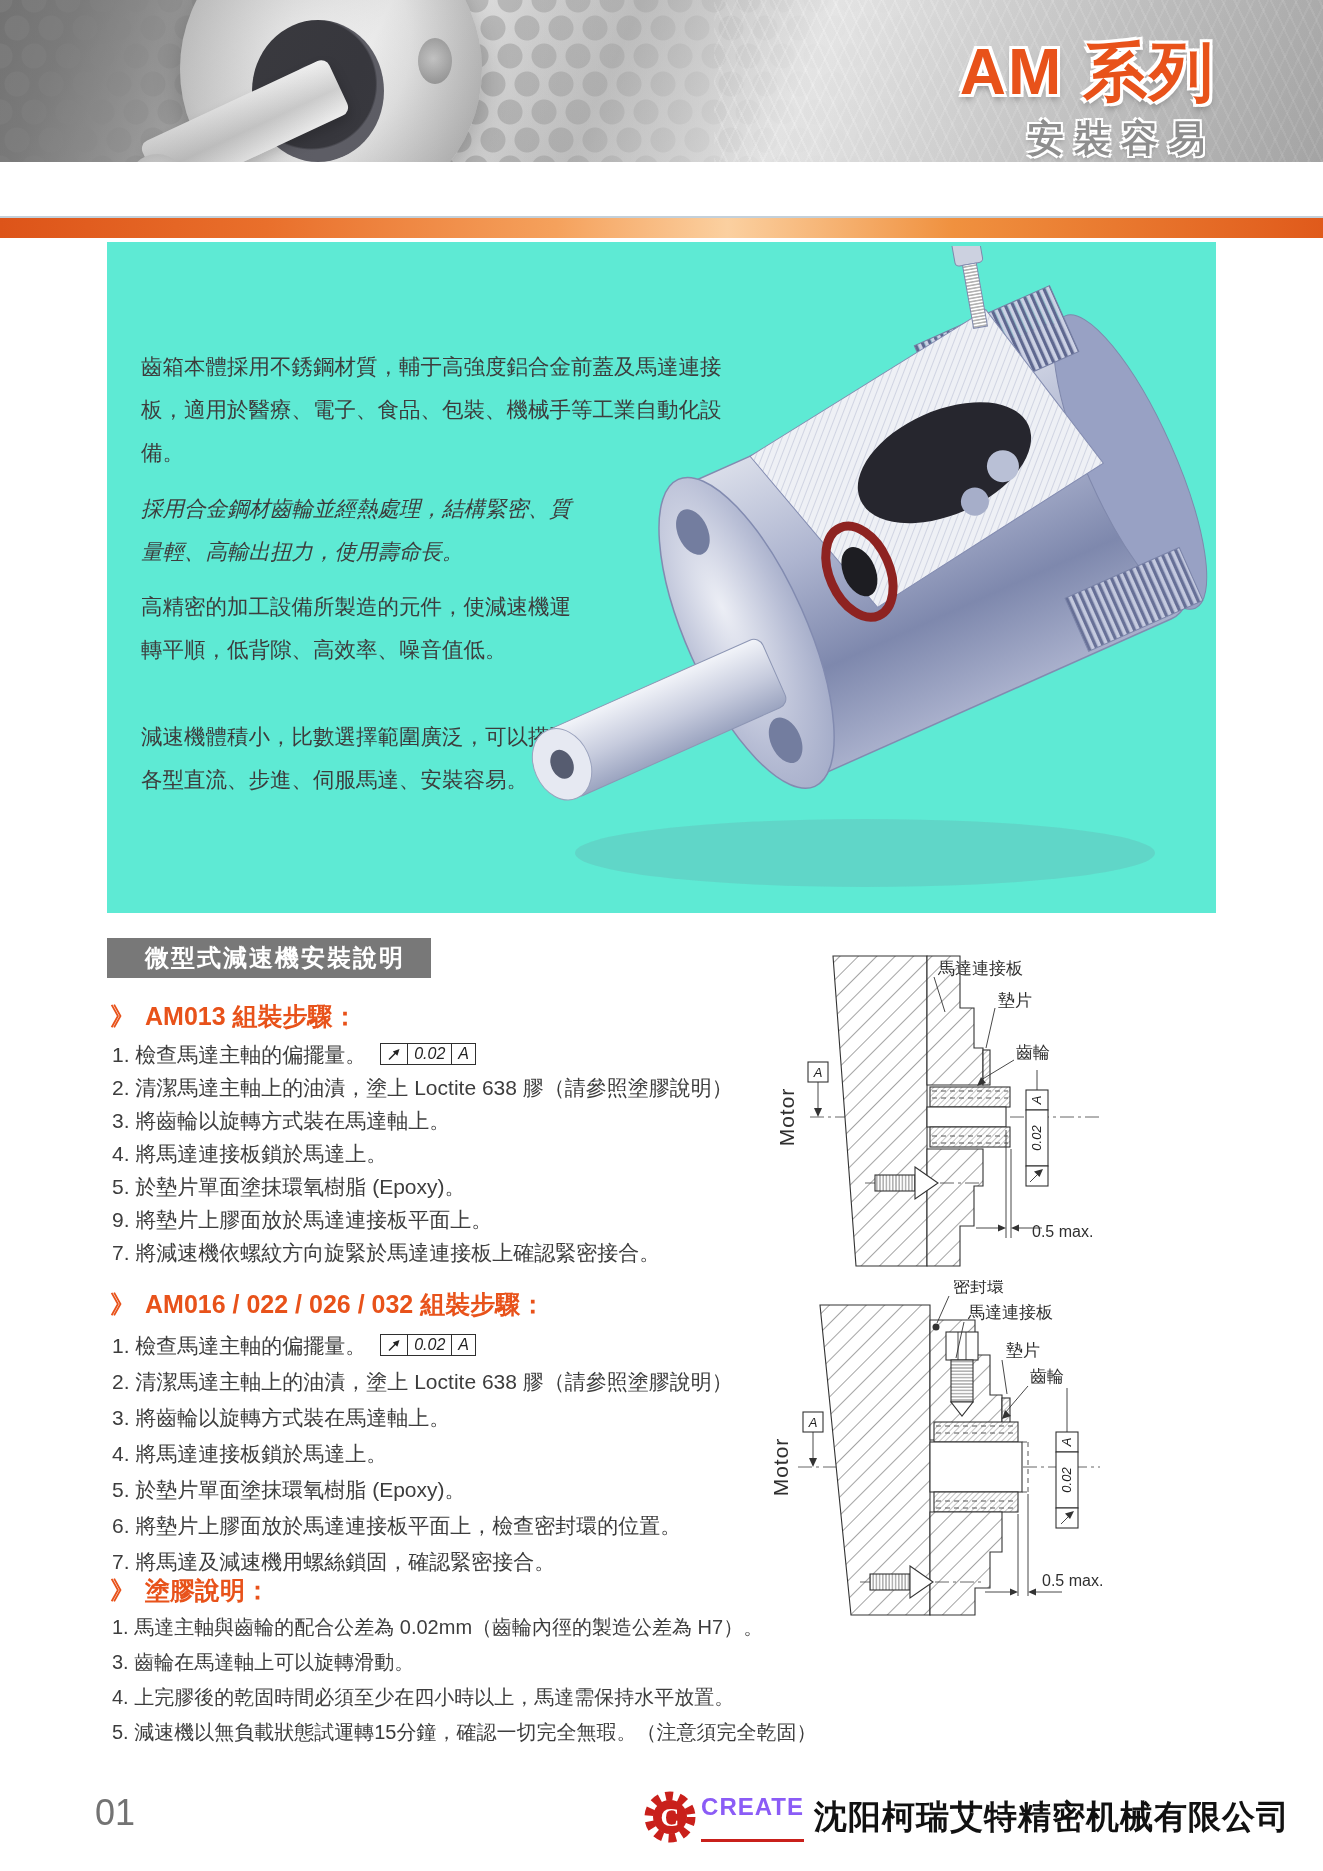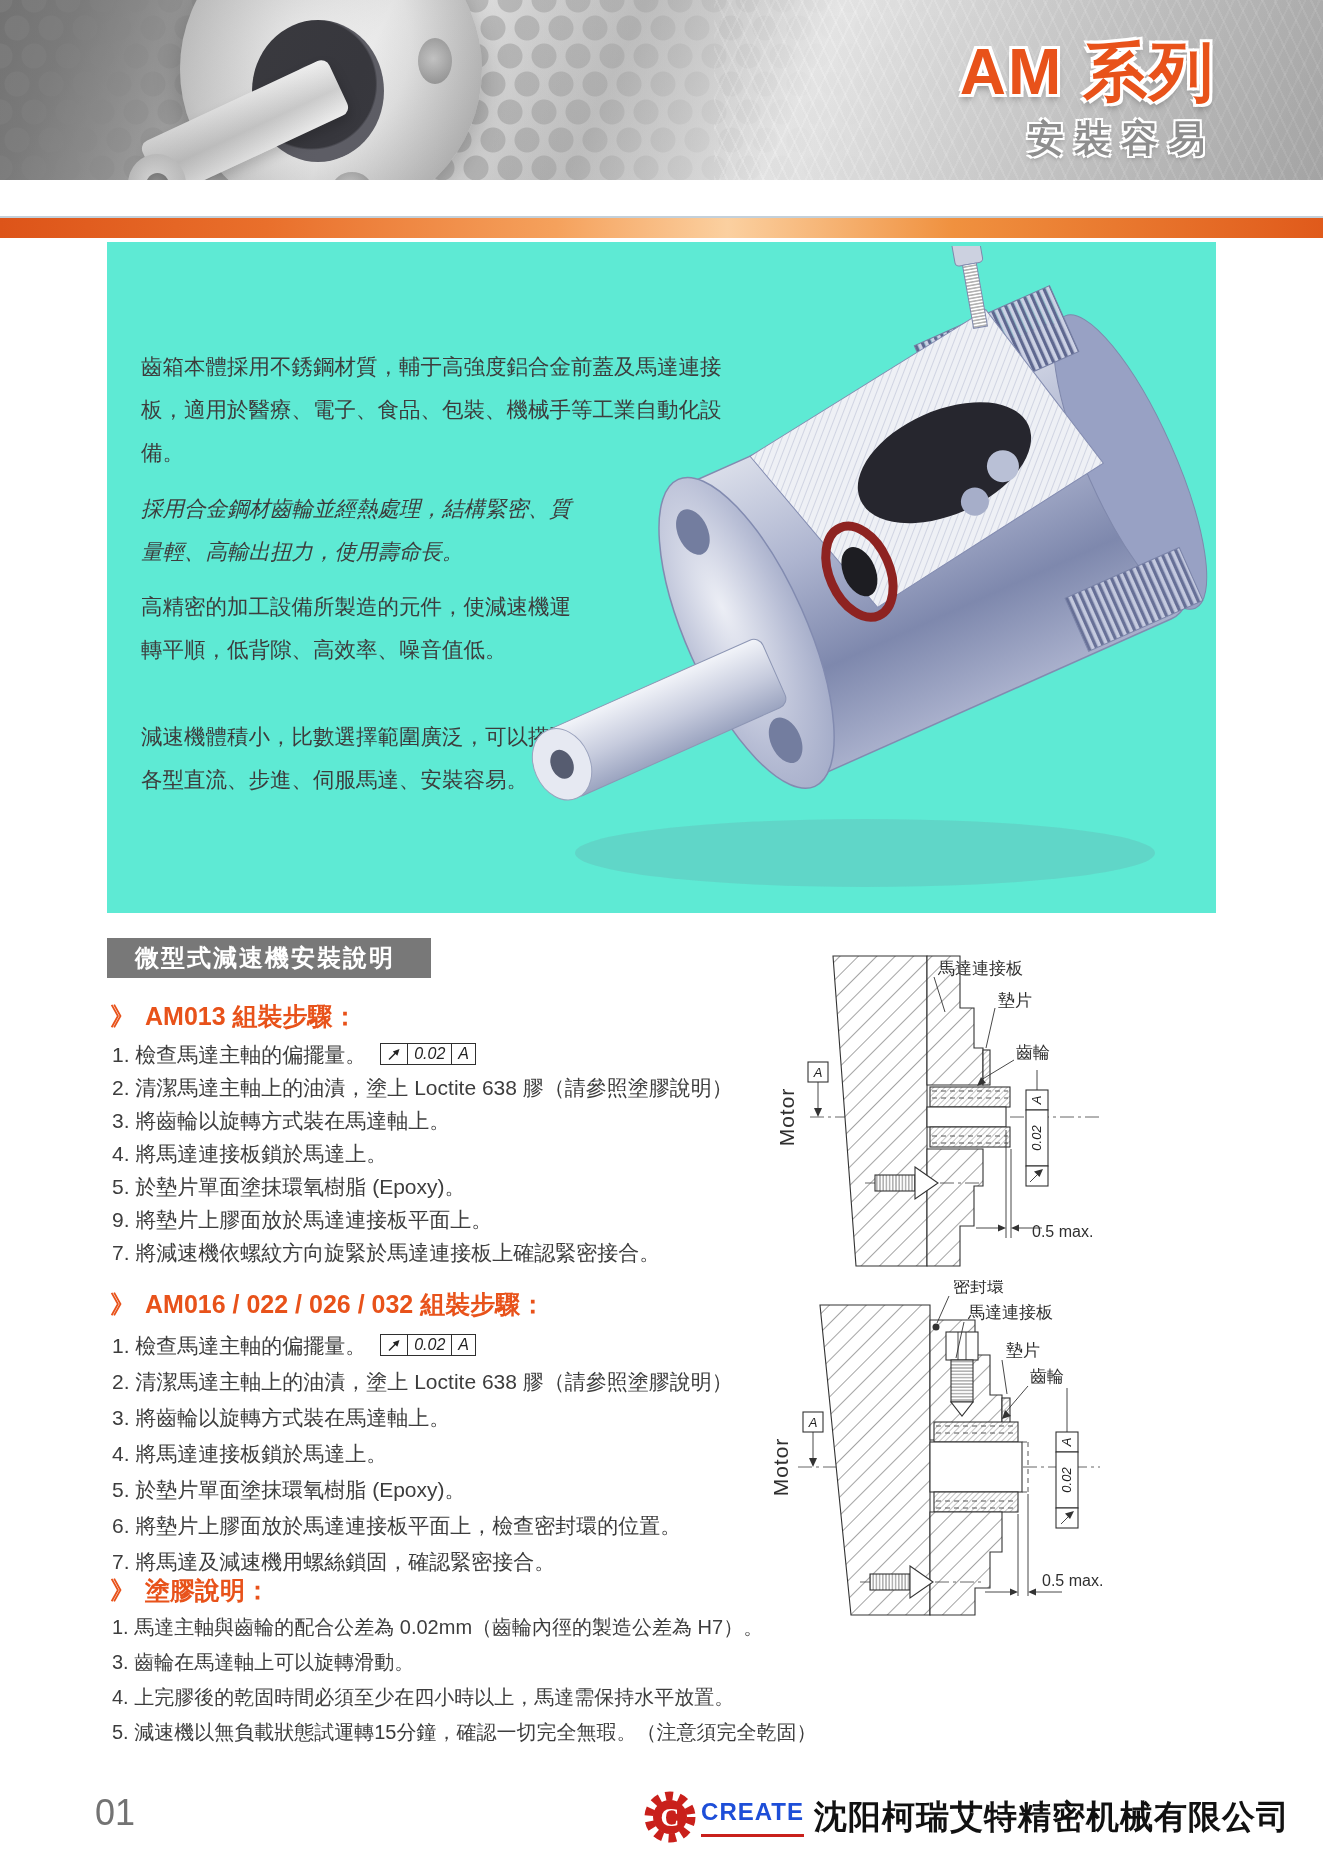--- a/index.html
+++ b/index.html
@@ -1,20 +1,20 @@
 <!DOCTYPE html>
 <html><head>
 <meta charset="utf-8">
 <style>
   html,body{margin:0;padding:0;background:#ffffff;}
   body{font-family:"Liberation Sans","DejaVu Sans",sans-serif;color:#3d3d3d;}
   #page{position:relative;width:1323px;height:1871px;background:#fff;overflow:hidden;}
 
   
-  .header{position:absolute;left:0;top:0;width:1323px;height:180px;overflow:hidden;
+  .header{position:absolute;left:0;top:0;width:1323px;height:162px;overflow:hidden;
     background:linear-gradient(110deg,#8f8f8f,#e6e6e6 35%,#c2c2c2 60%,#9b9b9b 85%,#b5b5b5);}
   .hdr-hex{position:absolute;inset:0;
     background-image:radial-gradient(circle,#a6a6a6 0 12px,transparent 13px),
                      radial-gradient(circle,#a6a6a6 0 12px,transparent 13px);
     background-size:34px 56px;background-position:0 0,17px 28px;opacity:.55;}
   .hdr-hexfade{position:absolute;inset:0;
     background:linear-gradient(100deg,rgba(210,210,210,0) 0 38%,rgba(225,225,225,.85) 62%,rgba(204,204,204,.95) 100%);}
   .hdr-streaks{position:absolute;top:0;right:0;width:46%;height:100%;
     background:repeating-linear-gradient(65deg,rgba(255,255,255,.20) 0 2px,rgba(0,0,0,0) 2px 11px),
                repeating-linear-gradient(-65deg,rgba(255,255,255,.16) 0 2px,rgba(0,0,0,0) 2px 13px);}
@@ -48,21 +48,21 @@
   .graybox{position:absolute;left:107px;top:242px;width:1109px;height:671px;background:#5eead4;}
   .intro-p{position:absolute;left:34px;font-size:21.5px;line-height:43px;color:#3d3d3d;}
   .p0{top:82px;width:610px;}
   .p1{top:224px;width:430px;font-style:italic;}
   .p2{top:322px;width:430px;}
   .p3{top:452px;width:430px;}
   .illo{position:absolute;left:368px;top:4px;}
 
   
   .secbar{position:absolute;left:107px;top:938px;width:324px;height:40px;background:#787878;
-    color:#fff;font-size:24px;font-weight:bold;line-height:40px;padding-left:28px;box-sizing:border-box;letter-spacing:2px;}
+    color:#fff;font-size:24px;font-weight:bold;line-height:40px;padding-left:38px;box-sizing:border-box;letter-spacing:2px;}
   .h-orange{position:absolute;left:110px;font-size:25px;font-weight:bold;color:#e8521a;}
   .h-orange .marker{font-weight:bold;margin-right:10px;}
   .h-am013{top:1000px;}
   .h-am016{top:1288px;}
   .h-glue{top:1574px;text-align:center;}
   .steps{position:absolute;left:112px;font-size:21px;color:#3d3d3d;}
   .steps .step{white-space:nowrap;}
   .steps-am013{top:1038px;}
   .steps-am013 .step{line-height:33px;height:33px;}
   .steps-am016{top:1328px;}
@@ -85,21 +85,21 @@
   .dlabel{font-size:17px;fill:#2f2f2f;}
   .motorT{font-size:21px;fill:#2f2f2f;letter-spacing:1px;}
   .fcftxt{font-size:13px;font-style:italic;fill:#222;}
   .dsmall{font-size:13px;font-style:italic;fill:#222;}
   .dimtxt{font-size:16px;fill:#2f2f2f;}
 
   
   .pageno{position:absolute;left:95px;top:1792px;font-size:36px;color:#737373;}
   .footer-right{position:absolute;right:33px;top:1790px;display:flex;align-items:center;gap:10px;}
   .logo-wrap{display:flex;align-items:center;gap:4px;}
-  .logo-text{font-size:24px;font-weight:bold;color:#1d4ed8;letter-spacing:1px;border-bottom:3px solid #c9201b;padding-bottom:8px;}
+  .logo-text{font-size:24px;font-weight:bold;color:#8b5cf6;letter-spacing:1px;border-bottom:3px solid #c9201b;padding-bottom:18px;}
   .company{font-size:33px;font-weight:bold;color:#111;letter-spacing:1px;}
 </style>
 </head>
 <body>
 
 <svg width="0" height="0" style="position:absolute" aria-hidden="true">
   <defs>
     <pattern id="hatchW" patternUnits="userSpaceOnUse" width="13" height="13" patternTransform="rotate(45)">
       <rect width="13" height="13" fill="#ffffff"></rect>
         <line x1="0" y1="0" x2="0" y2="13" stroke="#4a4a4a" stroke-width="1"></line>

